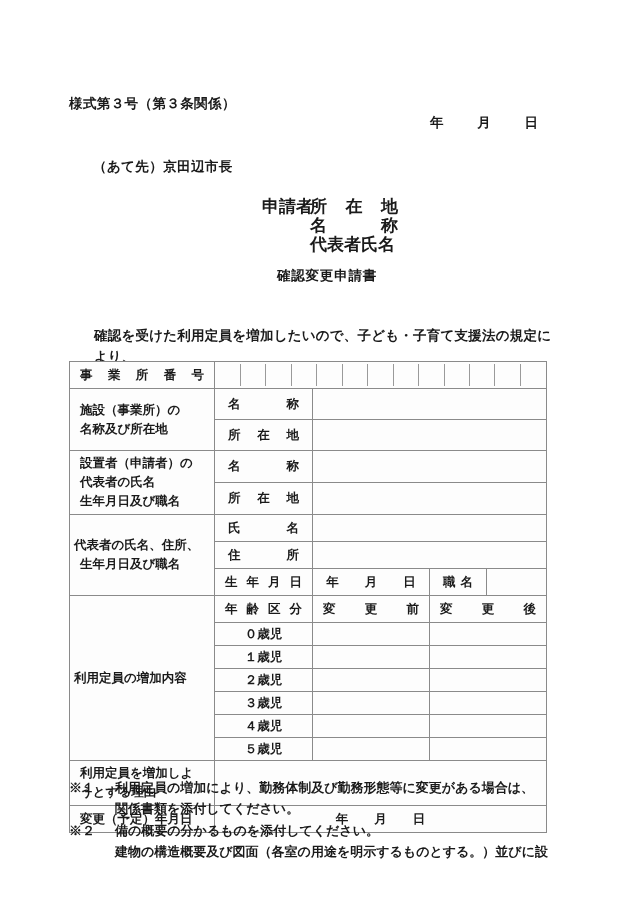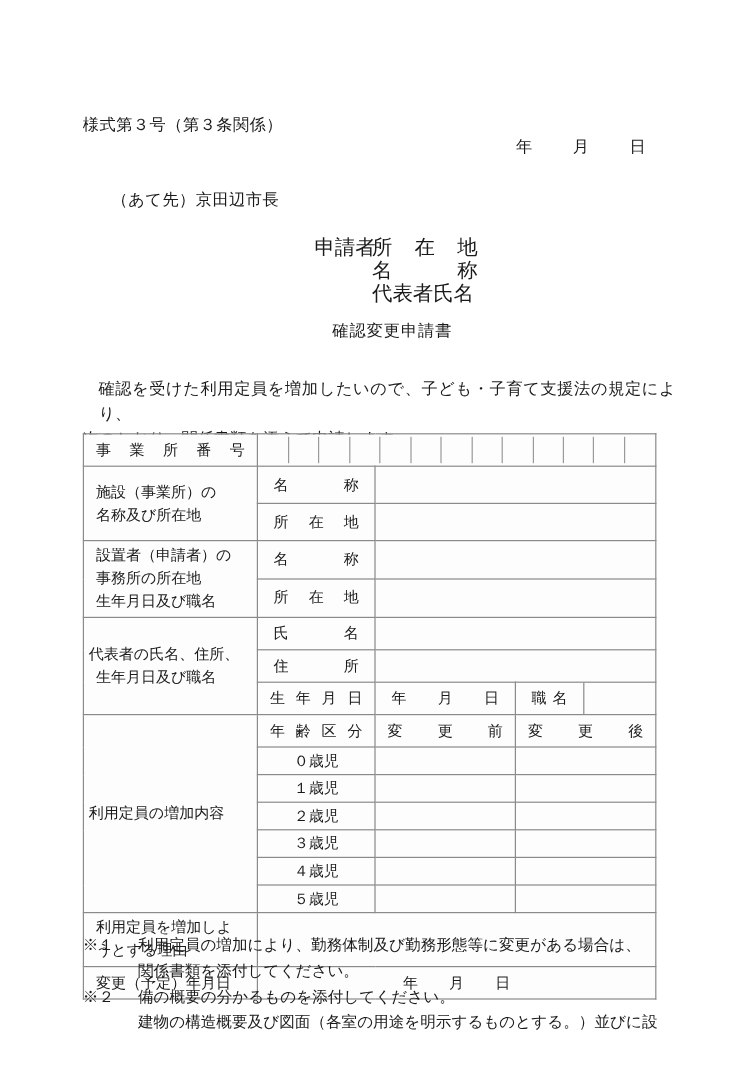--- a/index.html
+++ b/index.html
@@ -12,20 +12,21 @@
     font-family: "Liberation Serif", "DejaVu Serif", serif;
     color: #1a1a1a;
   }
   .page {
     position: relative;
     width: 630px;
     height: 866px;
     background: #ffffff;
     overflow: hidden;
     box-sizing: border-box;
+    font-weight: bold;
   }
 
   
   .form-no {
     position: absolute;
     left: 69px;
     top: 95px;
     font-size: 13.5px;
     letter-spacing: 0.4px;
     white-space: nowrap;
@@ -91,21 +92,21 @@
   
   .lead {
     position: absolute;
     left: 69px;
     top: 313px;
     width: 494px;
     font-size: 13.5px;
     line-height: 21px;
     text-align: justify;
   }
-  .lead p { margin: 0; }
+  .lead p { margin: 12px; }
   .lead .indent { padding-left: 13px; }
 
   
   table.form {
     position: absolute;
     left: 69px;
     top: 361px;
     width: 477px;
     border-collapse: collapse;
     table-layout: fixed;
@@ -298,21 +299,21 @@
             <span>在</span>
             <span>地</span>
           </span>
         </td>
         <td colspan="2" style="height:30px"></td>
       </tr>
 
       <tr>
         <td class="lbl-tall" rowspan="2">
           <div class="dist">設置者（申請者）の</div>
-          <div class="dist">事務所の所在地</div>
+          <div class="dist">代表者の氏名</div>
           <div class="dist">生年月日及び職名</div>
         </td>
         <td class="lbl">
           <span class="dist-n">
             <span>名</span>
             <span>称</span>
           </span>
         </td>
         <td colspan="2" style="height:30px"></td>
       </tr>

